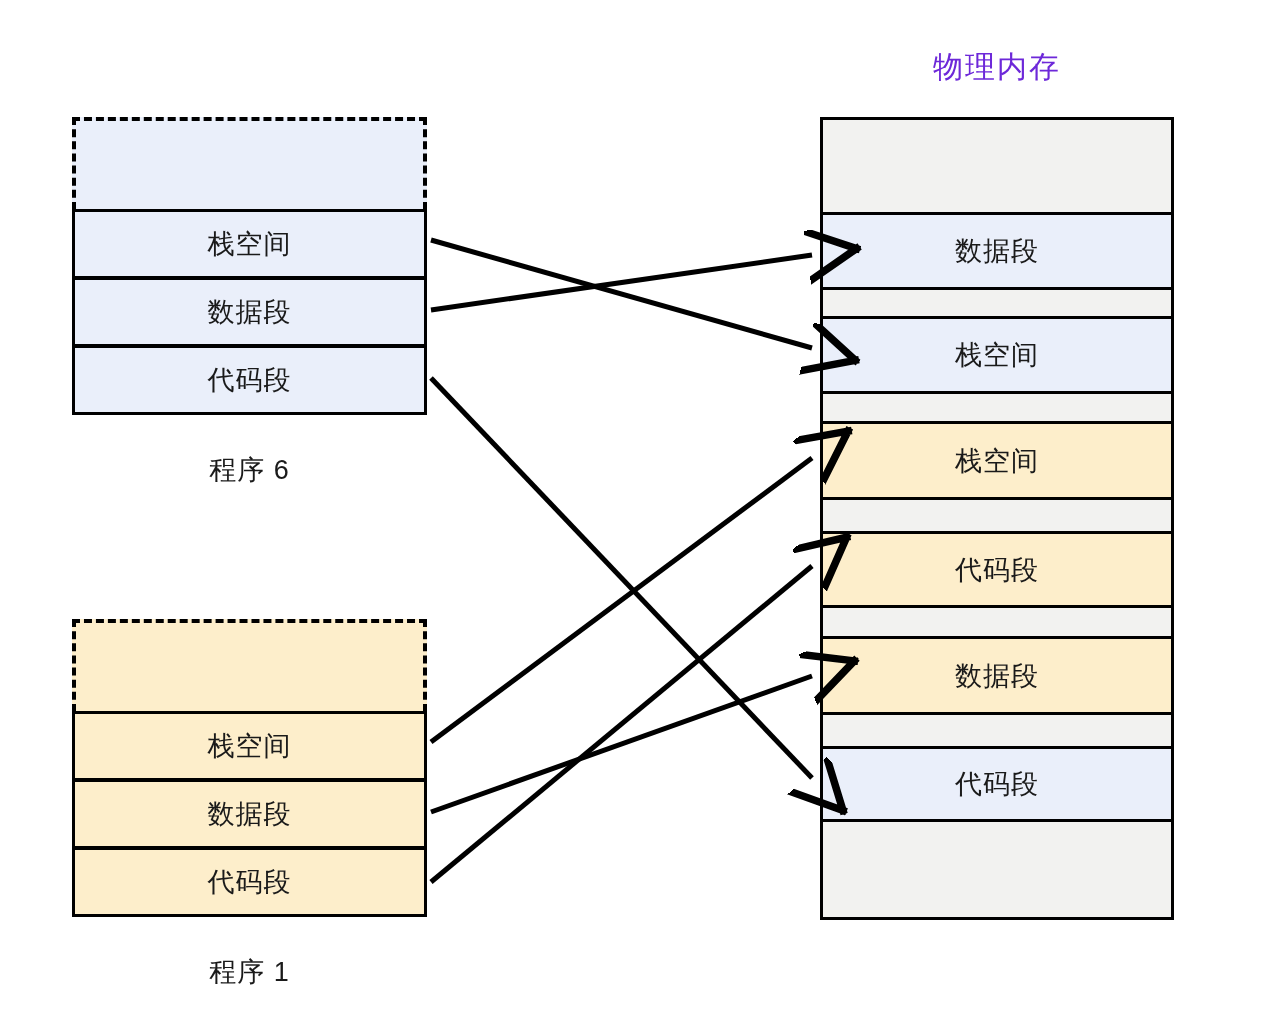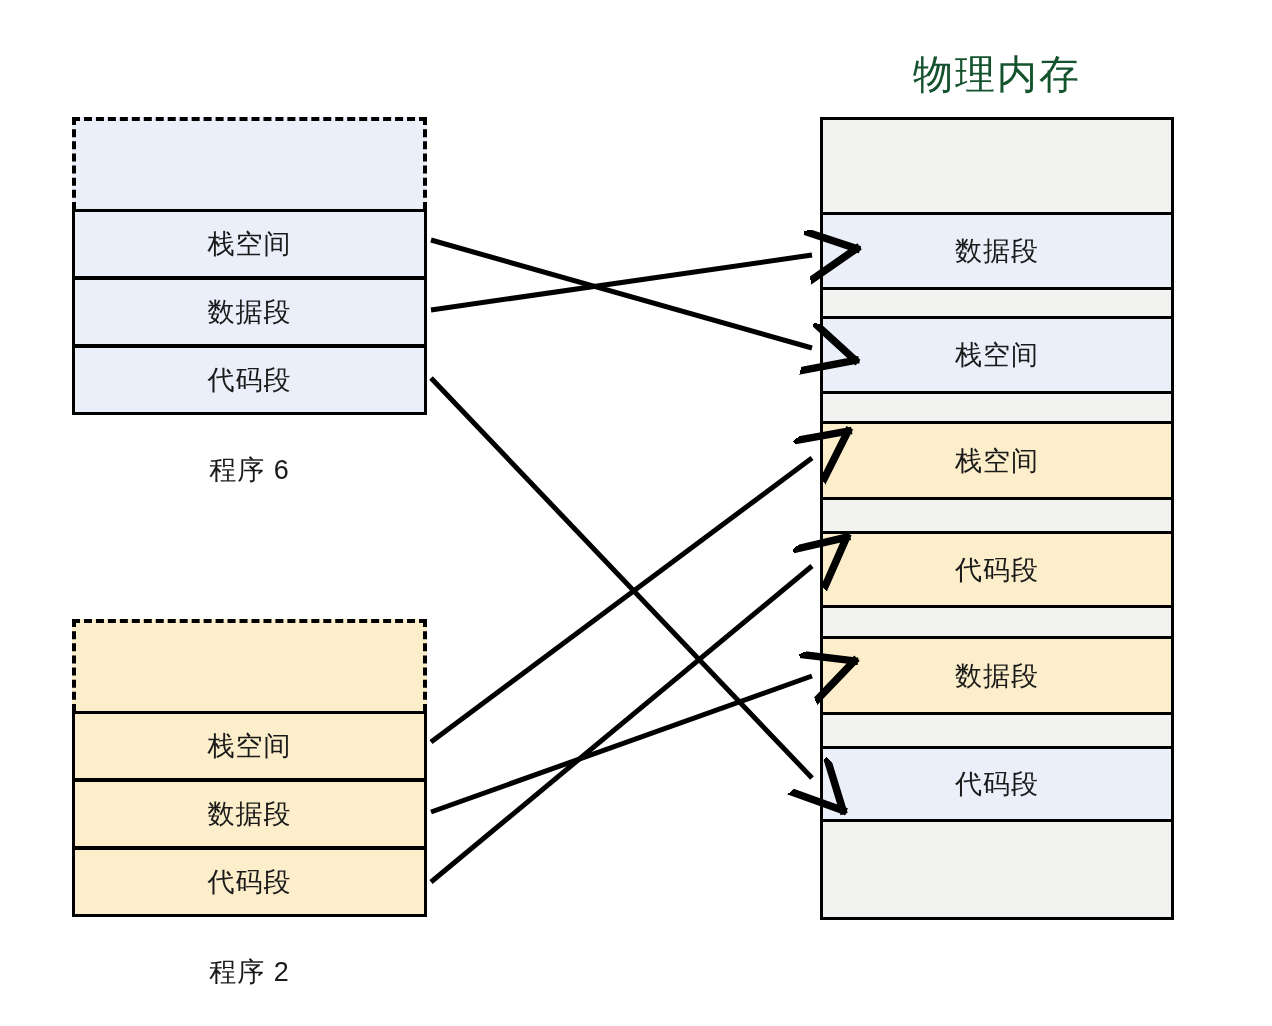--- a/index.html
+++ b/index.html
@@ -51,22 +51,22 @@
     position: absolute;
     font-size: 27px;
     color: #1a1a1a;
     text-align: center;
     letter-spacing: 1px;
     white-space: nowrap;
   }
 
   .mem-title {
     position: absolute;
-    font-size: 40px;
-    color: #14532d;
+    font-size: 30px;
+    color: #6d28d9;
     letter-spacing: 2px;
     white-space: nowrap;
   }
 
   
   .phys-frame {
     position: absolute;
     box-sizing: border-box;
     border: 3px solid #000000;
     background: #f2f2f0;
@@ -134,21 +134,21 @@
     </div>
 
     <div class="seg yellow" style="left:72px; top:779px; width:355px; height:70px;">
       <span>数据段</span>
     </div>
 
     <div class="seg yellow" style="left:72px; top:847px; width:355px; height:70px;">
       <span>代码段</span>
     </div>
 
-    <div class="prog-label" style="left:72px; top:954px; width:355px;">程序 2</div>
+    <div class="prog-label" style="left:72px; top:954px; width:355px;">程序 1</div>
   </div>
 
   <div class="phys-frame" style="left:820px; top:117px; width:354px; height:803px;">
 
     <div class="phys-row gray" style="top:0px; width:348px; height:92px;"></div>
 
     <div class="phys-row blue" style="top:92px; width:348px; height:78px;">
       <span>数据段</span>
     </div>
 

